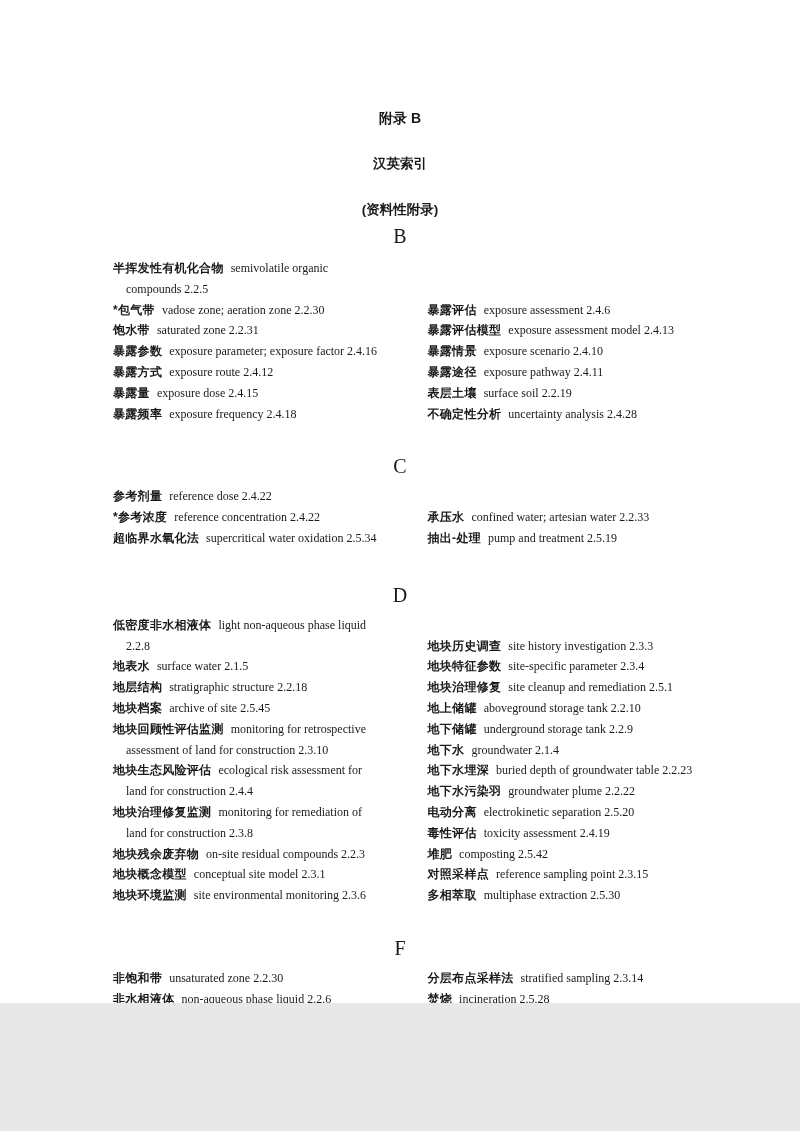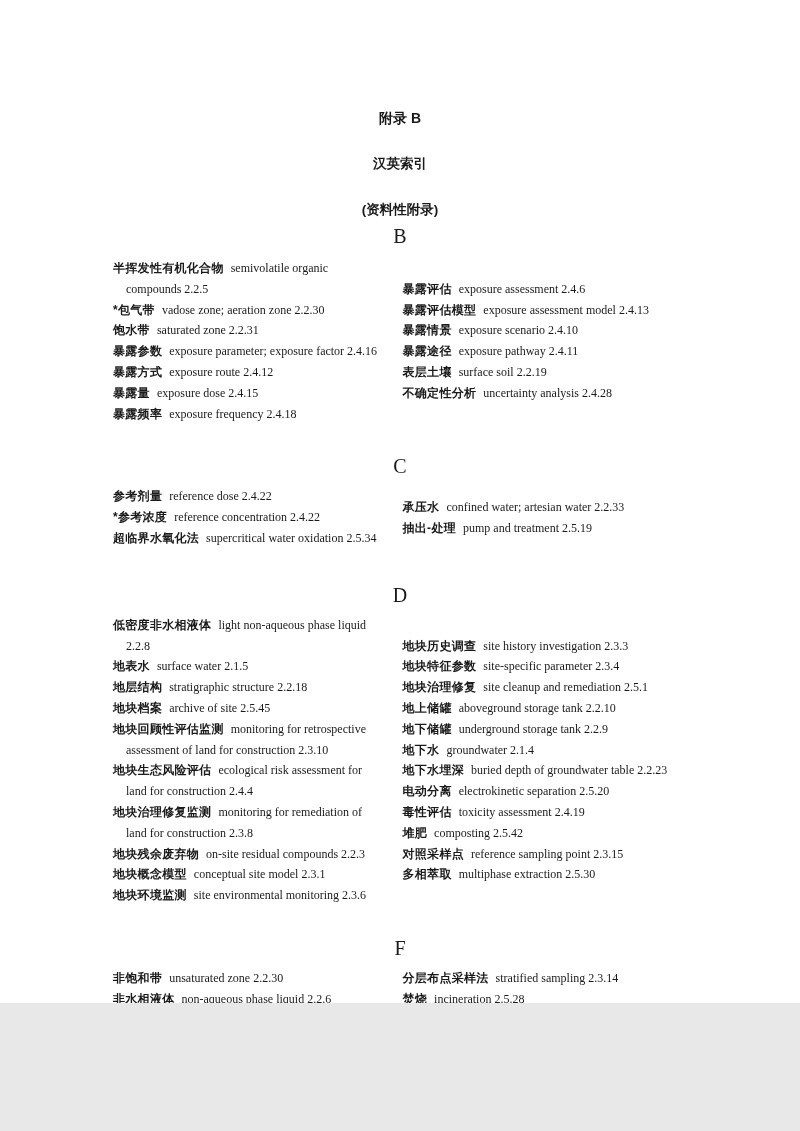--- a/index.html
+++ b/index.html
@@ -34,25 +34,25 @@
     font-family: "Liberation Serif", serif;
     font-size: 20px;
     line-height: 20px;
     margin: 32px 0 10px 0;
   }
   section:nth-of-type(1) .letter { margin-top: 8px; margin-bottom: 12px; }
   section:nth-of-type(3) .letter { margin-top: 36px; }
   .row {
     display: flex;
     margin-left: 113px;
-    align-items: center;
+    align-items: flex-end;
   }
   .col { font-size: 12px; line-height: 20.8px; }
   .col.left  { width: 286px; flex: 0 0 286px; }
-  .col.right { width: 288px; flex: 0 0 288px; padding-left: 2px; }
+  .col.right { width: 288px; flex: 0 0 288px; padding-left: 2px; margin-left: 25px; }
   .vrule {
     flex: 0 0 1.5px;
     width: 1.5px;
     background: #4a4a4a;
     margin: 3px 0 5px 0;
   }
   .entry { margin: 0; }
   .line1 { white-space: nowrap; }
   .cont  { padding-left: 13px; white-space: nowrap; }
   .zh {
@@ -212,20 +212,23 @@
             <div class="entry">
               <div class="line1"><span class="zh">地下储罐</span><span class="en">underground storage tank 2.2.9</span></div>
             </div>
             <div class="entry">
               <div class="line1"><span class="zh">地下水</span><span class="en">groundwater 2.1.4</span></div>
             </div>
             <div class="entry">
               <div class="line1"><span class="zh">地下水埋深</span><span class="en">buried depth of groundwater table 2.2.23</span></div>
             </div>
             <div class="entry">
+              <div class="line1"><span class="zh">地下水污染羽</span><span class="en">groundwater plume 2.2.22</span></div>
+            </div>
+            <div class="entry">
               <div class="line1"><span class="zh">电动分离</span><span class="en">electrokinetic separation 2.5.20</span></div>
             </div>
             <div class="entry">
               <div class="line1"><span class="zh">毒性评估</span><span class="en">toxicity assessment 2.4.19</span></div>
             </div>
             <div class="entry">
               <div class="line1"><span class="zh">堆肥</span><span class="en">composting 2.5.42</span></div>
             </div>
             <div class="entry">
               <div class="line1"><span class="zh">对照采样点</span><span class="en">reference sampling point 2.3.15</span></div>

